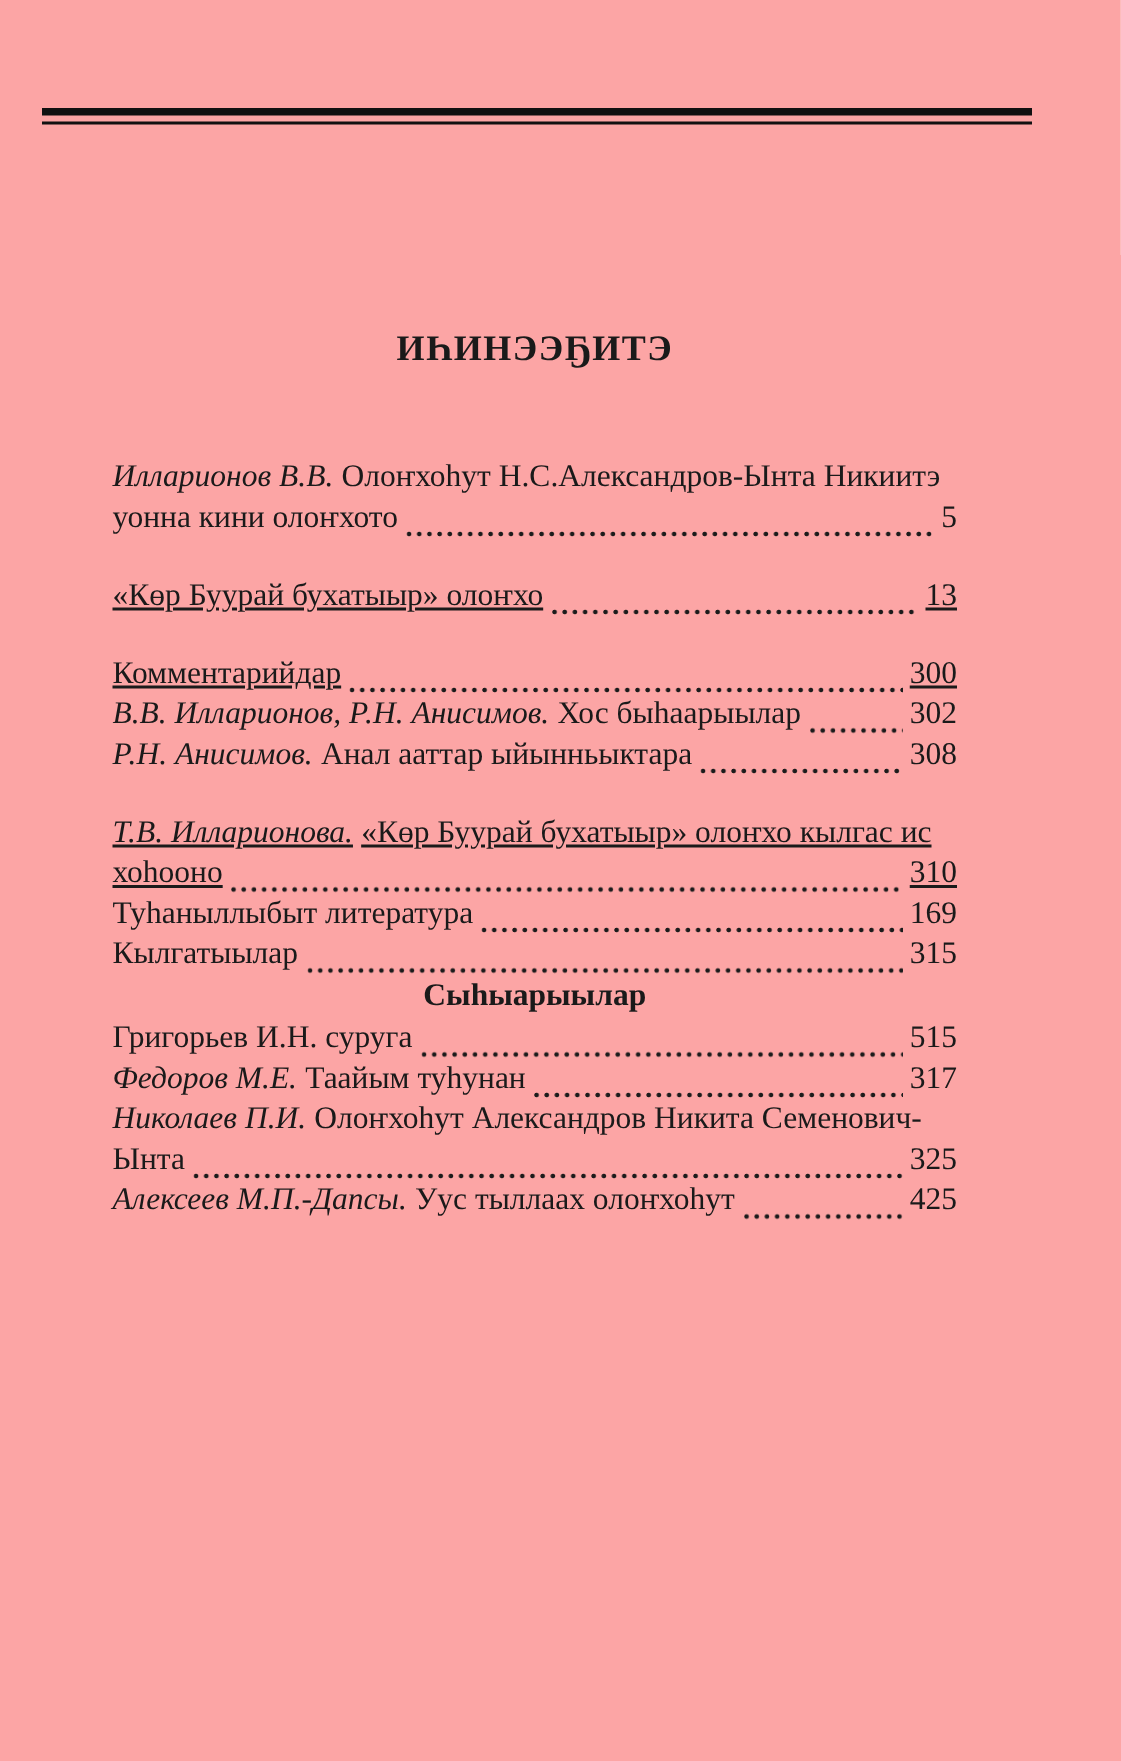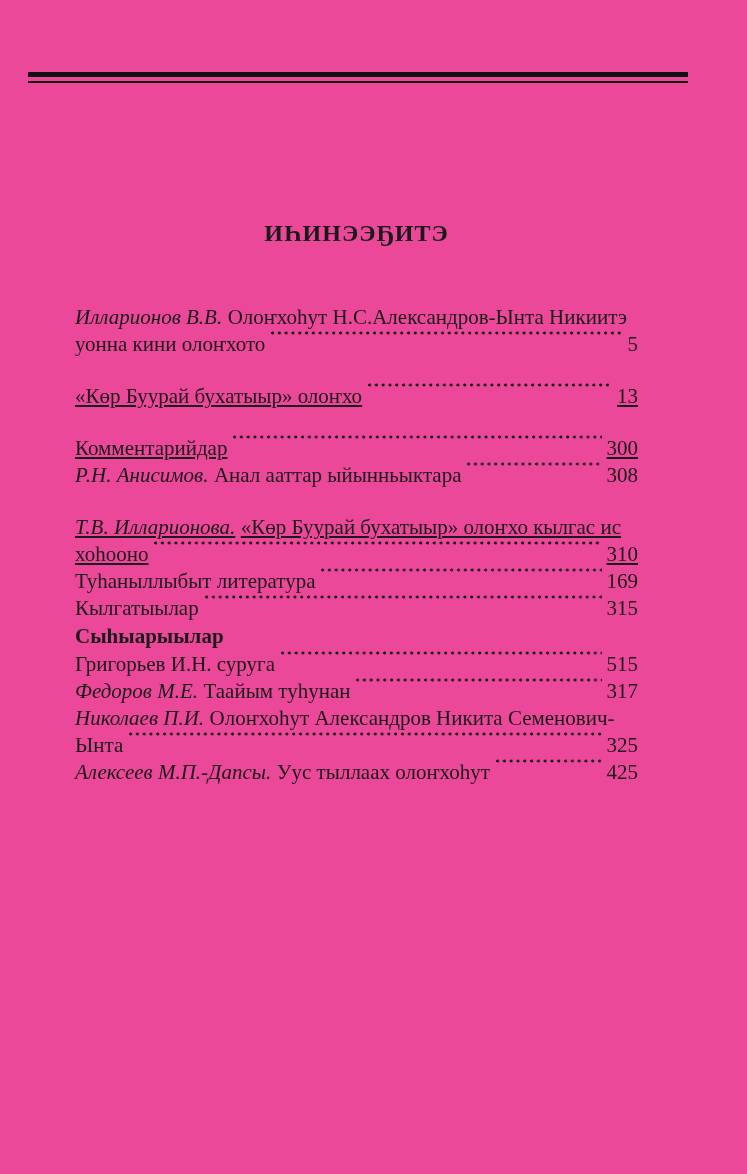--- a/index.html
+++ b/index.html
@@ -4,21 +4,21 @@
 <style>
   html, body { margin: 0; padding: 0; }
   body {
     width: 747px; height: 1174px;
     background: #ffffff;
     color: #1a1a1a;
     font-family: "Liberation Serif", "DejaVu Serif", serif;
     position: relative;
     overflow: hidden;
   }
-  .page { position: absolute; inset: 0; background: #ec4899; }
+  .page { position: absolute; inset: 0; background: #fca5a5; }
   .header-rule {
     position: absolute;
     left: 28px; top: 72px;
     width: 660px; height: 4px;
     border-top: 5px solid #111111;
     border-bottom: 2px solid #111111;
   }
   .content {
     position: absolute;
     left: 75px; top: 219px;
@@ -27,40 +27,40 @@
   .toc-title {
     font-size: 24px;
     line-height: 28px;
     font-weight: bold;
     text-align: center;
     letter-spacing: 1px;
     margin: 0 0 57px 0;
   }
   .entry { font-size: 21px; line-height: 27px; }
   .entry.gap { margin-top: 25px; text-decoration: underline; }
-  .line { display: flex; align-items: flex-start; }
+  .line { display: flex; align-items: flex-end; }
   .text { white-space: nowrap; }
   .author { font-style: italic; padding-right: 0.26em; }
   .author:empty { display: none; }
   .dots {
     flex: 1 1 auto;
     min-width: 12px;
     height: 4px;
     margin: 0 5px 0 6px;
     background-image: radial-gradient(circle at 1.7px 2px, #1b1b1b 1.25px, rgba(0,0,0,0) 1.8px);
     background-size: 6.8px 4px;
     background-repeat: repeat-x;
     background-position: left bottom;
   }
   .page-num { white-space: nowrap; }
   .section-heading {
     font-size: 21px;
     line-height: 27px;
     font-weight: bold;
-    text-align: left;
+    text-align: center;
     margin: 1px 0;
   }
 </style>
 </head>
 <body>
 
 <div class="page">
 
   <div class="header-rule"></div>
 
@@ -90,20 +90,29 @@
     </div>
 
     <div class="entry gap">
       <div class="line">
         <span class="text">Комментарийдар</span>
         <span class="dots"></span>
         <span class="page-num">300</span>
       </div>
     </div>
 
+    <div class="entry">
+      <div class="line">
+        <span class="text">
+          <span class="author">В.В. Илларионов, Р.Н. Анисимов.</span><span>Хос быһаарыылар</span>
+        </span>
+        <span class="dots"></span>
+        <span class="page-num">302</span>
+      </div>
+    </div>
 
     <div class="entry">
       <div class="line">
         <span class="text">
           <span class="author">Р.Н. Анисимов.</span><span>Анал ааттар ыйынньыктара</span>
         </span>
         <span class="dots"></span>
         <span class="page-num">308</span>
       </div>
     </div>

